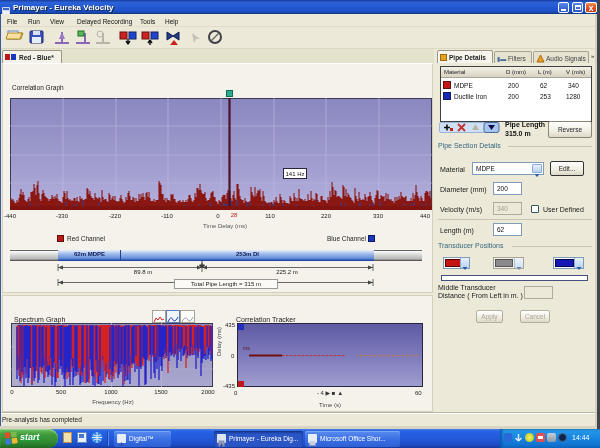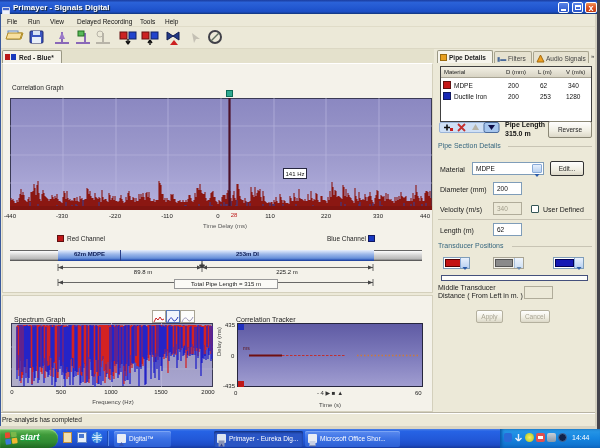--- a/index.html
+++ b/index.html
@@ -11,21 +11,21 @@
 .gline{border-top:1px solid #c8c4b4;height:1px}
 </style></head><body>
 <div id="s">
 <div class="a" style="left:0;top:0;width:600px;height:14px;background:linear-gradient(#1a3c9e,#2b62d8 18%,#2156cf 60%,#1c4ec4 85%,#123578)"></div>
 <div class="a" style="left:2px;top:2px;width:9px;height:10px">
 <svg width="9" height="10">
         <rect x="0" y="1" width="8" height="8" rx="1" fill="#cdd6ee"></rect>
         <rect x="1" y="2" width="6" height="2" fill="#4466cc"></rect>
         <rect x="1" y="5" width="6" height="3" fill="#eef2fc"></rect>
       </svg></div>
-<div class="a" style="left:13px;top:3px;font-size:8px;font-weight:bold;color:#fff;text-shadow:1px 1px 1px #123">Primayer - Signals Digital</div>
+<div class="a" style="left:13px;top:3px;font-size:8px;font-weight:bold;color:#fff;text-shadow:1px 1px 1px #123">Primayer - Eureka Velocity</div>
 <div class="a" style="left:558px;top:2px;width:11px;height:11px;background:linear-gradient(#5a84e8,#2a55c8);border:1px solid #fff;border-radius:2px">
       <div class="a" style="left:2px;top:6px;width:5px;height:2px;background:#fff"></div>
     </div>
 <div class="a" style="left:572px;top:2px;width:11px;height:11px;background:linear-gradient(#5a84e8,#2a55c8);border:1px solid #fff;border-radius:2px">
       <div class="a" style="left:2px;top:2px;width:6px;height:5px;border:1px solid #fff;border-top-width:2px"></div>
     </div>
 <div class="a" style="left:585px;top:2px;width:12px;height:11px;background:linear-gradient(#f0985c,#e25a2a 40%,#c43a10);border:1px solid #fff;border-radius:2px;color:#fff;font-size:9px;font-weight:bold;text-align:center;line-height:10px">x</div>
 <div class="a" style="left:0;top:14px;width:600px;height:13px;background:#ece9d8;border-bottom:1px solid #e0dcc8">
       <div class="a" style="left:7px;top:4px;font-size:6.5px;color:#111">File</div>
       <div class="a" style="left:28px;top:4px;font-size:6.5px;color:#111">Run</div>

